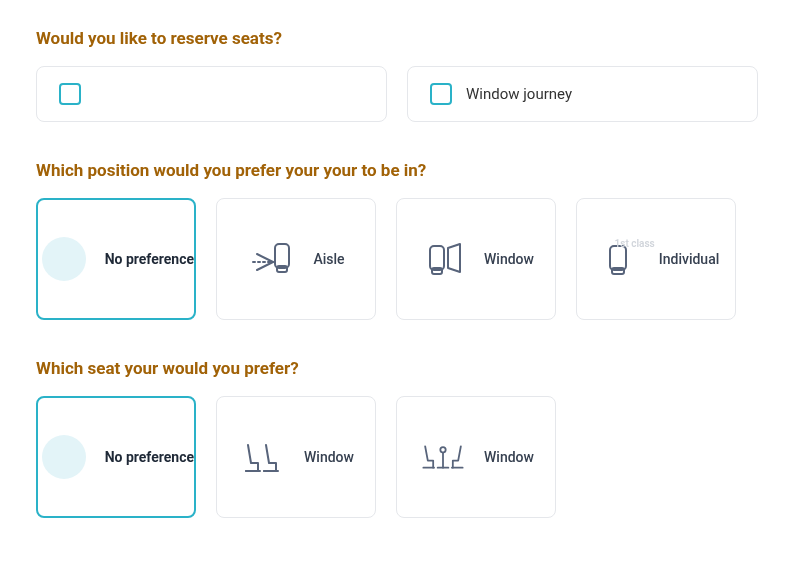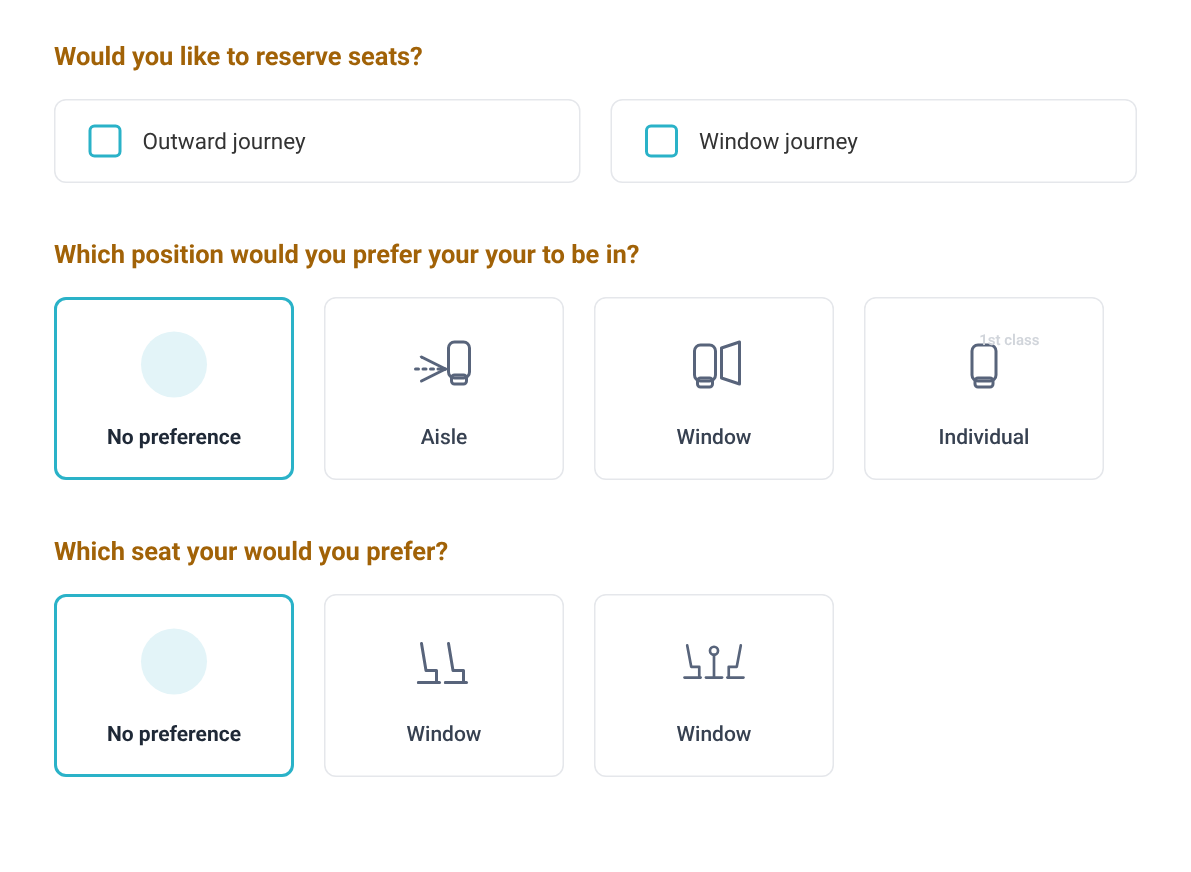--- a/index.html
+++ b/index.html
@@ -51,30 +51,31 @@
     .option-grid {
       display: flex;
       gap: 20px;
     }
     .option-card {
       width: 160px;
       height: 122px;
       border: 1px solid #e5e7eb;
       border-radius: 8px;
       display: flex;
-      flex-direction: column;
+      flex-direction: row;
       align-items: center;
       justify-content: center;
       gap: 16px;
       cursor: pointer;
       background: #fff;
       position: relative;
     }
     .option-card.selected {
       border: 2px solid #2ab2c8;
+      justify-content: flex-end;
     }
     .option-card.selected .option-label {
       font-weight: 700;
       color: #1f2937;
     }
     .option-icon-wrap {
       width: 50px;
       height: 50px;
       display: flex;
       align-items: center;
@@ -109,21 +110,20 @@
     }
   </style>
 </head>
 <body>
 
 <div class="section">
   <h3 class="section-title">Would you like to reserve seats?</h3>
   <div class="checkbox-row">
     <div class="checkbox-card">
       <div class="checkbox"></div>
-      <span class="checkbox-label">Outward journey</span>
     </div>
     <div class="checkbox-card">
       <div class="checkbox"></div>
       <span class="checkbox-label">Window journey</span>
     </div>
   </div>
 </div>
 
 <div class="section">
   <h3 class="section-title">Which position would you prefer your your to be in?</h3>

